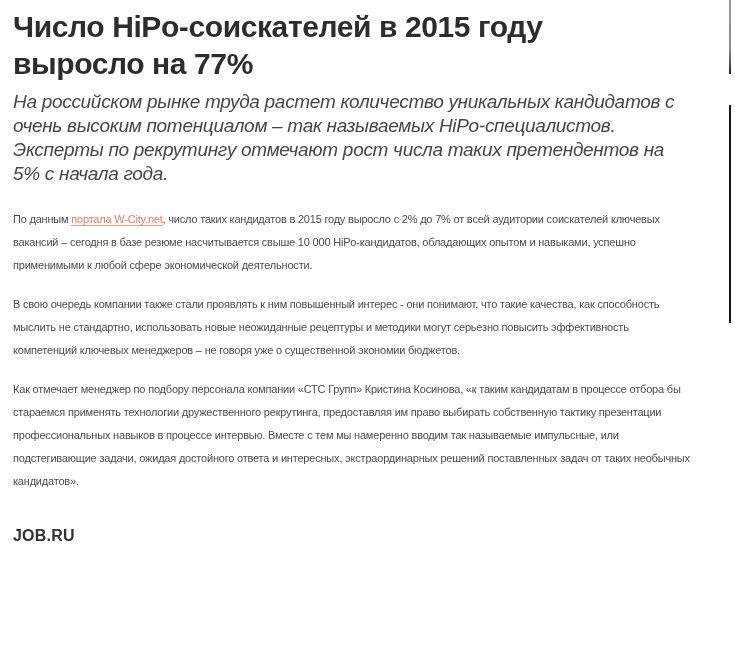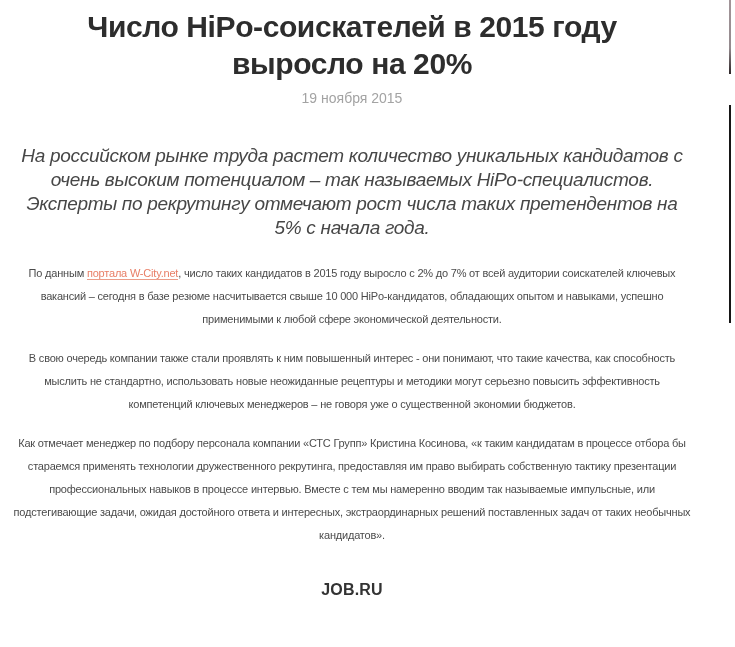--- a/index.html
+++ b/index.html
@@ -15,21 +15,20 @@
   html,body{margin:0;padding:0;}
   body{
     width:735px;height:647px;
     background:#ffffff;
     font-family:"Liberation Sans", sans-serif;
     overflow:hidden;
     position:relative;
   }
   .article{
     padding:8px 44px 0 13px;
-    text-align:center;
   }
   h1.title{
     margin:0 0 8px 0;
     font-size:30px;
     line-height:37px;
     font-weight:bold;
     letter-spacing:-0.4px;
     color:var(--title);
   }
   h1.title span{display:block;}
@@ -84,24 +83,23 @@
     background:var(--scrollbar-thumb);
   }
 </style>
 </head>
 <body>
 
 <div class="article">
 
   <h1 class="title">
     <span>Число HiPo-соискателей в 2015 году</span>
-    <span>выросло на 20%</span>
+    <span>выросло на 77%</span>
   </h1>
 
-  <div class="date">19 ноября 2015</div>
 
   <p class="lead">На российском рынке труда растет количество уникальных кандидатов с очень высоким потенциалом – так называемых HiPo-специалистов. Эксперты по рекрутингу отмечают рост числа таких претендентов на 5% с начала года.</p>
 
   <p class="body-par"><span>По данным </span><a class="inline-link">портала W-City.net</a><span>, число таких кандидатов в 2015 году выросло с 2% до 7% от всей аудитории соискателей ключевых вакансий – сегодня в базе резюме насчитывается свыше 10 000 HiPo-кандидатов, обладающих опытом и навыками, успешно применимыми к любой сфере экономической деятельности.</span></p>
 
   <p class="body-par">В свою очередь компании также стали проявлять к ним повышенный интерес - они понимают, что такие качества, как способность мыслить не стандартно, использовать новые неожиданные рецептуры и методики могут серьезно повысить эффективность компетенций ключевых менеджеров – не говоря уже о существенной экономии бюджетов.</p>
 
   <p class="body-par"><span>Как отмечает менеджер по подбору персонала компании «СТС Групп» </span><span class="person-name">Кристина Косинова</span><span>, «к таким кандидатам в процессе отбора бы стараемся применять технологии дружественного рекрутинга, предоставляя им право выбирать собственную тактику презентации профессиональных навыков в процессе интервью. Вместе с тем мы намеренно вводим так называемые импульсные, или подстегивающие задачи, ожидая достойного ответа и интересных, экстраординарных решений поставленных задач от таких необычных кандидатов».</span></p>
 
   <div class="source">JOB.RU</div>

